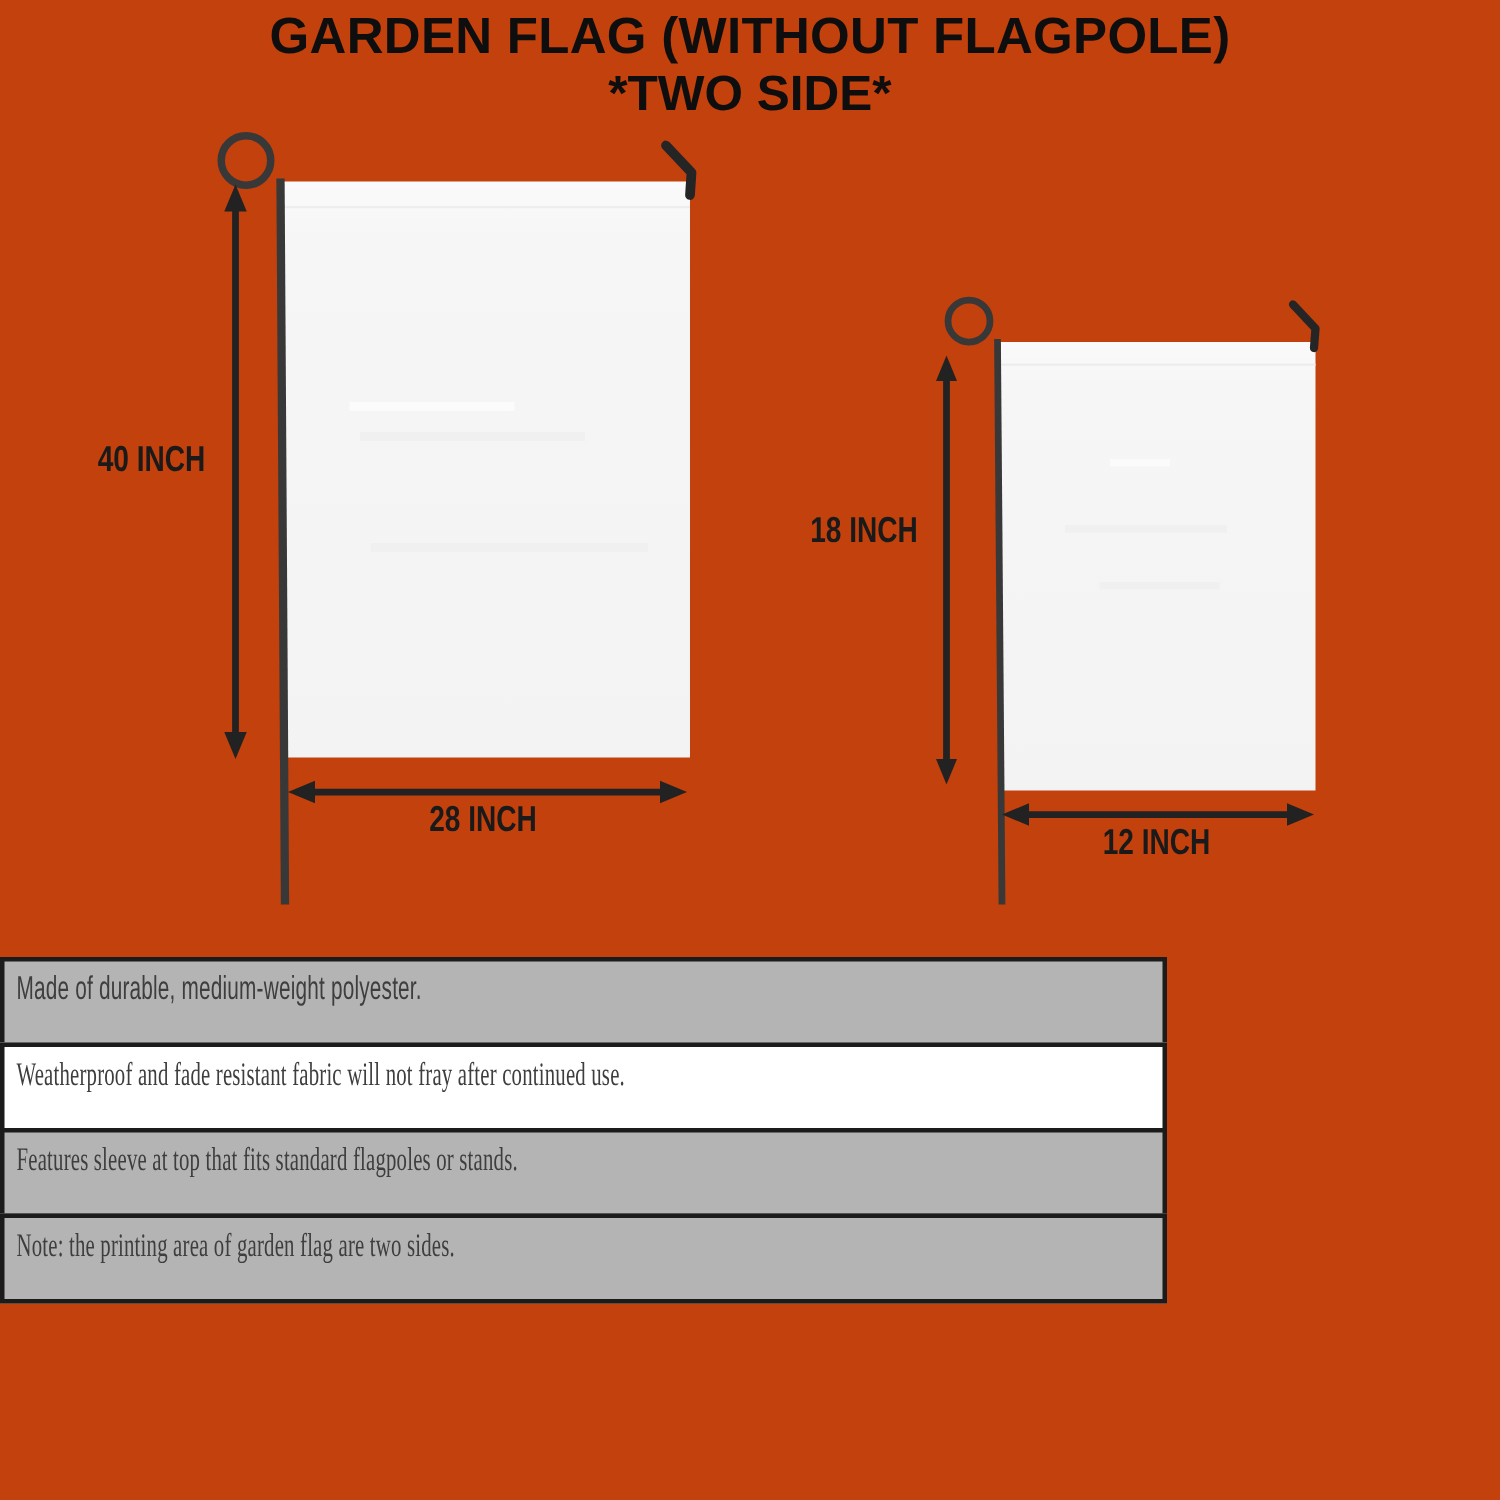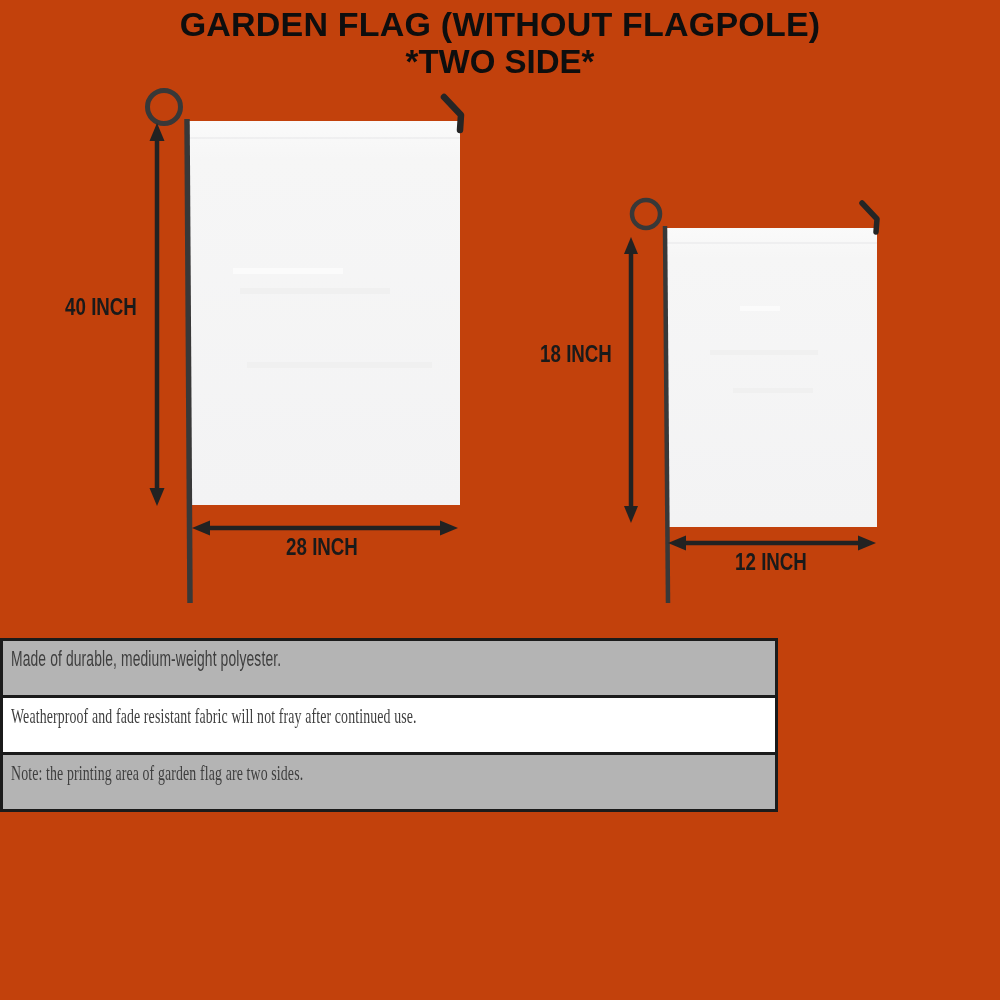--- a/index.html
+++ b/index.html
@@ -102,17 +102,20 @@
   <div class="dim-label" style="left:771px;top:548px;">12 INCH</div>
 
   <div class="features">
     <div class="feature-row gray">
       <span class="feature-text">Made of durable, medium-weight polyester.</span>
     </div>
     <div class="feature-row white">
       <span class="feature-text">Weatherproof and fade resistant fabric will not fray after continued use.</span>
     </div>
     <div class="feature-row gray">
+      <span class="feature-text">Features sleeve at top that fits standard flagpoles or stands.</span>
+    </div>
+    <div class="feature-row gray">
       <span class="feature-text">Note: the printing area of garden flag are two sides.</span>
     </div>
   </div>
 
 </div>
 
 </body></html>

